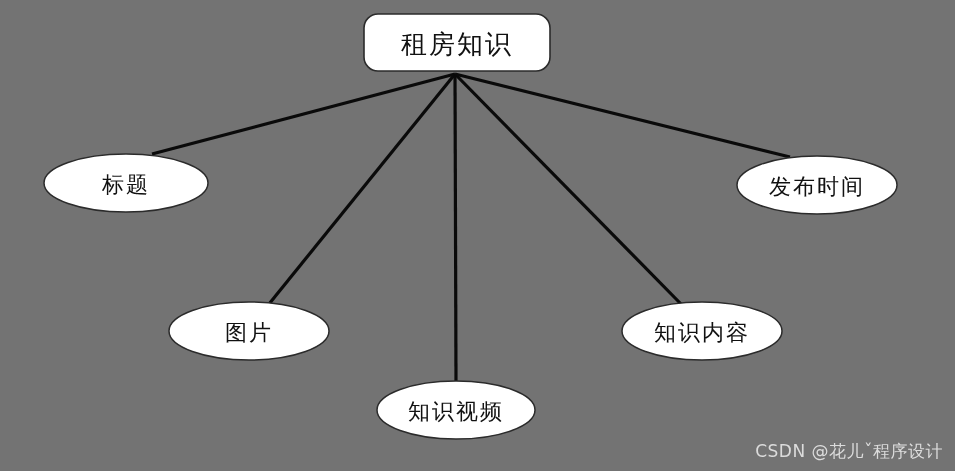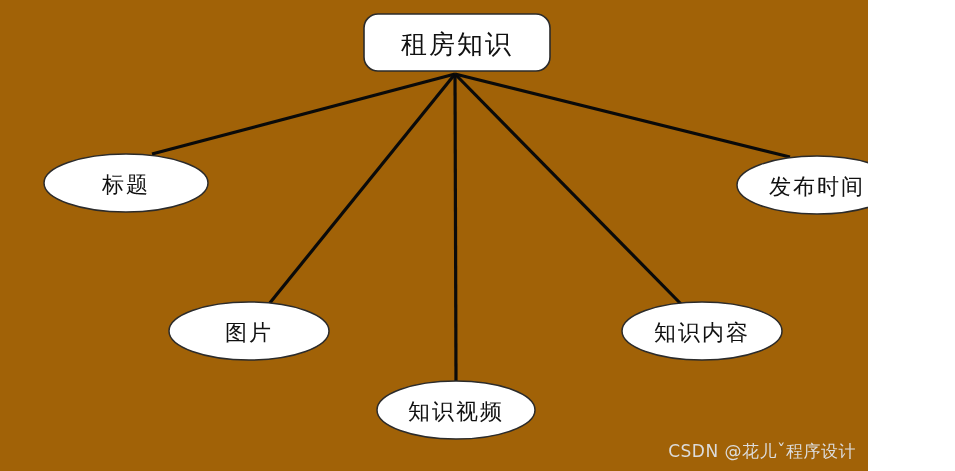--- a/index.html
+++ b/index.html
@@ -6,23 +6,23 @@
   html, body {
     margin: 0;
     padding: 0;
     background: #ffffff;
   }
   body {
     font-family: "DejaVu Sans", "Liberation Sans", sans-serif;
   }
   #diagram-canvas {
     position: relative;
-    width: 868px;
+    width: 955px;
     height: 471px;
-    background: #a16207;
+    background: #737373;
     overflow: hidden;
   }
   #er-svg {
     position: absolute;
     left: 0;
     top: 0;
     width: 955px;
     height: 471px;
     display: block;
   }

